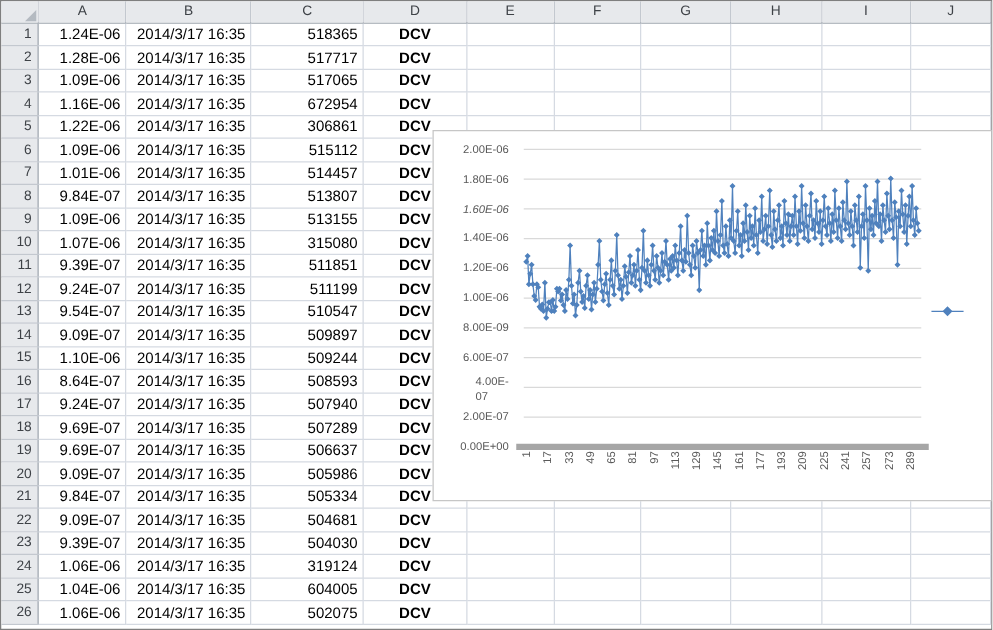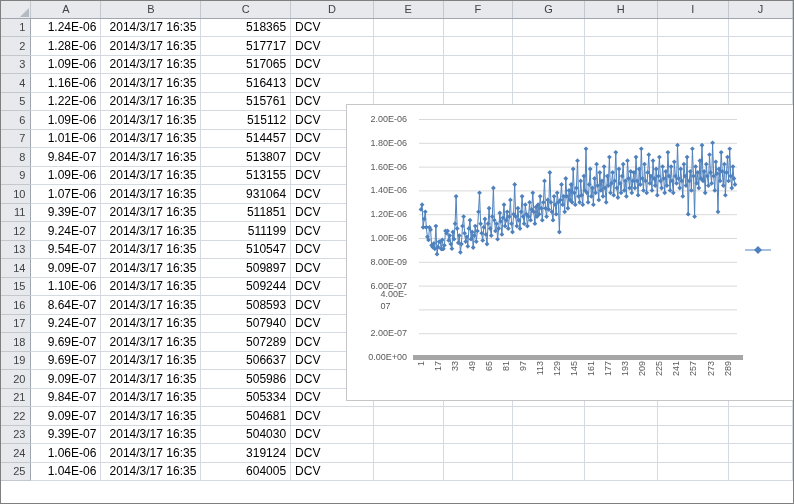--- a/index.html
+++ b/index.html
@@ -14,21 +14,21 @@
   thead th { height:17px; background:#e7e9ec; border-right:1px solid #c3c8cf;
              border-bottom:1px solid #9fa6af; font-size:11px; font-weight:normal;
              color:#3e4247; text-align:center; vertical-align:middle; position:relative; }
   tbody th { background:#e7e9ec; border-right:1px solid #9fa6af;
              border-bottom:1px solid #c3c8cf; font-size:11px; font-weight:normal;
              color:#3e4247; text-align:right; padding-right:5px; vertical-align:middle; }
   tbody tr { height:18.5px; }
   tbody td { border-right:1px solid #d5dae2; border-bottom:1px solid #d5dae2;
              font-size:12px; color:#000; padding:0 4px; vertical-align:middle; }
   td.num { text-align:right; }
-  td.txt { text-align:left; }
+  td.txt { text-align:center;font-weight:bold; }
   .tri { position:absolute; right:1px; bottom:1px; width:0; height:0;
          border-left:9px solid transparent; border-bottom:9px solid #b4bac1; }
 
   
   .chart { position:absolute; left:345px; top:103px; width:460px; height:297px;
            background:#fff; border:1px solid #c6c6c6; }
   .plot { position:absolute; left:72px; top:14px; width:318px; height:238px; }
   .plot svg { overflow:visible; display:block; }
   #ylabels { position:absolute; left:0; top:14px; width:66px; height:252px; }
   .ylab { position:absolute; right:6px; font-size:9px; color:#595959; line-height:12px; }
@@ -110,34 +110,34 @@
             <td></td>
             <td></td>
             <td></td>
             <td></td>
             <td></td>
           </tr>
           <tr>
             <th>4</th>
             <td class="num">1.16E-06</td>
             <td class="num">2014/3/17 16:35</td>
-            <td class="num">516413</td>
+            <td class="num">672954</td>
             <td class="txt">DCV</td>
             <td></td>
             <td></td>
             <td></td>
             <td></td>
             <td></td>
             <td></td>
           </tr>
           <tr>
             <th>5</th>
             <td class="num">1.22E-06</td>
             <td class="num">2014/3/17 16:35</td>
-            <td class="num">515761</td>
+            <td class="num">306861</td>
             <td class="txt">DCV</td>
             <td></td>
             <td></td>
             <td></td>
             <td></td>
             <td></td>
             <td></td>
           </tr>
           <tr>
             <th>6</th>
@@ -188,21 +188,21 @@
             <td></td>
             <td></td>
             <td></td>
             <td></td>
             <td></td>
           </tr>
           <tr>
             <th>10</th>
             <td class="num">1.07E-06</td>
             <td class="num">2014/3/17 16:35</td>
-            <td class="num">931064</td>
+            <td class="num">315080</td>
             <td class="txt">DCV</td>
             <td></td>
             <td></td>
             <td></td>
             <td></td>
             <td></td>
             <td></td>
           </tr>
           <tr>
             <th>11</th>
@@ -384,43 +384,56 @@
             <td></td>
             <td></td>
             <td></td>
             <td></td>
           </tr>
           <tr>
             <th>25</th>
             <td class="num">1.04E-06</td>
             <td class="num">2014/3/17 16:35</td>
             <td class="num">604005</td>
+            <td class="txt">DCV</td>
+            <td></td>
+            <td></td>
+            <td></td>
+            <td></td>
+            <td></td>
+            <td></td>
+          </tr>
+          <tr>
+            <th>26</th>
+            <td class="num">1.06E-06</td>
+            <td class="num">2014/3/17 16:35</td>
+            <td class="num">502075</td>
             <td class="txt">DCV</td>
             <td></td>
             <td></td>
             <td></td>
             <td></td>
             <td></td>
             <td></td>
           </tr>
         </tbody>
       </table>
     </div>
 
   <div class="chart">
     <div id="ylabels">
         <div class="ylab" style="top: -6px; color: rgb(89, 89, 89);">2.00E-06</div>
         <div class="ylab" style="top: 17.8px; color: rgb(89, 89, 89);">1.80E-06</div>
-        <div class="ylab" style="top: 41.6px; color: rgb(89, 89, 89);">1.60E-06</div>
+        <div class="ylab" style="top: 41.6px; color: rgb(89, 89, 89); font-style: italic;">1.60E-06</div>
         <div class="ylab" style="top: 65.4px; color: rgb(89, 89, 89); margin-left: 22px;">1.40E-06</div>
         <div class="ylab" style="top: 89.2px; color: rgb(89, 89, 89);">1.20E-06</div>
         <div class="ylab" style="top: 113px; color: rgb(89, 89, 89);">1.00E-06</div>
         <div class="ylab" style="top: 136.8px; color: rgb(89, 89, 89);">8.00E-09</div>
         <div class="ylab" style="top: 160.6px; color: rgb(89, 89, 89);">6.00E-07</div>
-        <div class="ylab" style="top: 169px; color: rgb(89, 89, 89); margin-left: 42px;">4.00E-07</div>
+        <div class="ylab" style="top: 180px; color: rgb(89, 89, 89); margin-left: 42px;">4.00E-07</div>
         <div class="ylab" style="top: 208.2px; color: rgb(89, 89, 89);">2.00E-07</div>
         <div class="ylab" style="top: 232px; color: rgb(89, 89, 89);">0.00E+00</div>
       </div>
     <div class="plot">
       <svg id="plot-svg" width="318" height="238" viewBox="0 0 318 238">
           <line x1="0" y1="0.5" x2="318" y2="0.5" stroke="#d9d9d9" stroke-width="1"></line>
           <line x1="0" y1="24.3" x2="318" y2="24.3" stroke="#d9d9d9" stroke-width="1"></line>
           <line x1="0" y1="48.1" x2="318" y2="48.1" stroke="#d9d9d9" stroke-width="1"></line>
           <line x1="0" y1="71.9" x2="318" y2="71.9" stroke="#d9d9d9" stroke-width="1"></line>
           <line x1="0" y1="95.7" x2="318" y2="95.7" stroke="#d9d9d9" stroke-width="1"></line>

